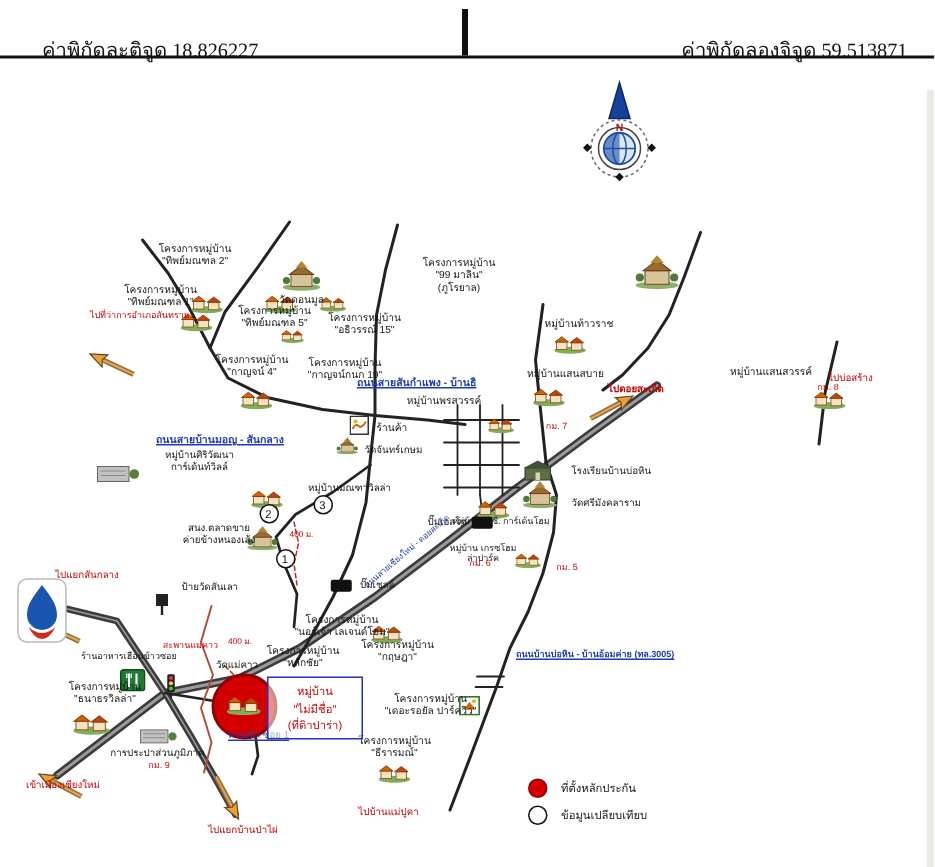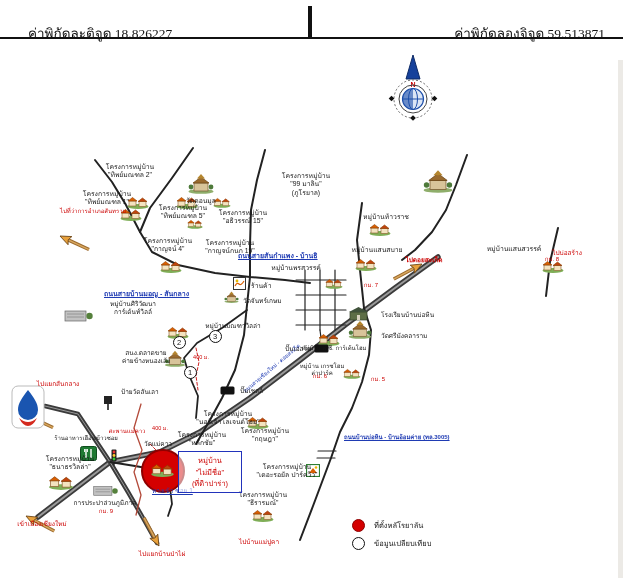--- a/index.html
+++ b/index.html
@@ -510,21 +510,21 @@
       <div id="collateral-box" style="left: 178px; top: 451px; width: 64px; height: 42px;">
         <div>หมู่บ้าน</div>
         <div>"ไม่มีชื่อ"</div>
         <div>(ที่ดิาปาร่า)</div>
       </div>
     </div>
 
   <div id="legend">
     <div class="legend-row">
       <span class="dot red"></span>
-      <span class="legend-label">ที่ตั้งหลัโรยาลัน</span>
+      <span class="legend-label">ที่ตั้งหลักประกัน</span>
     </div>
     <div class="legend-row">
       <span class="dot white"></span>
       <span class="legend-label">ข้อมูนเปลียบเทียบ</span>
     </div>
   </div>
 
 </div>
 
 </body></html>

